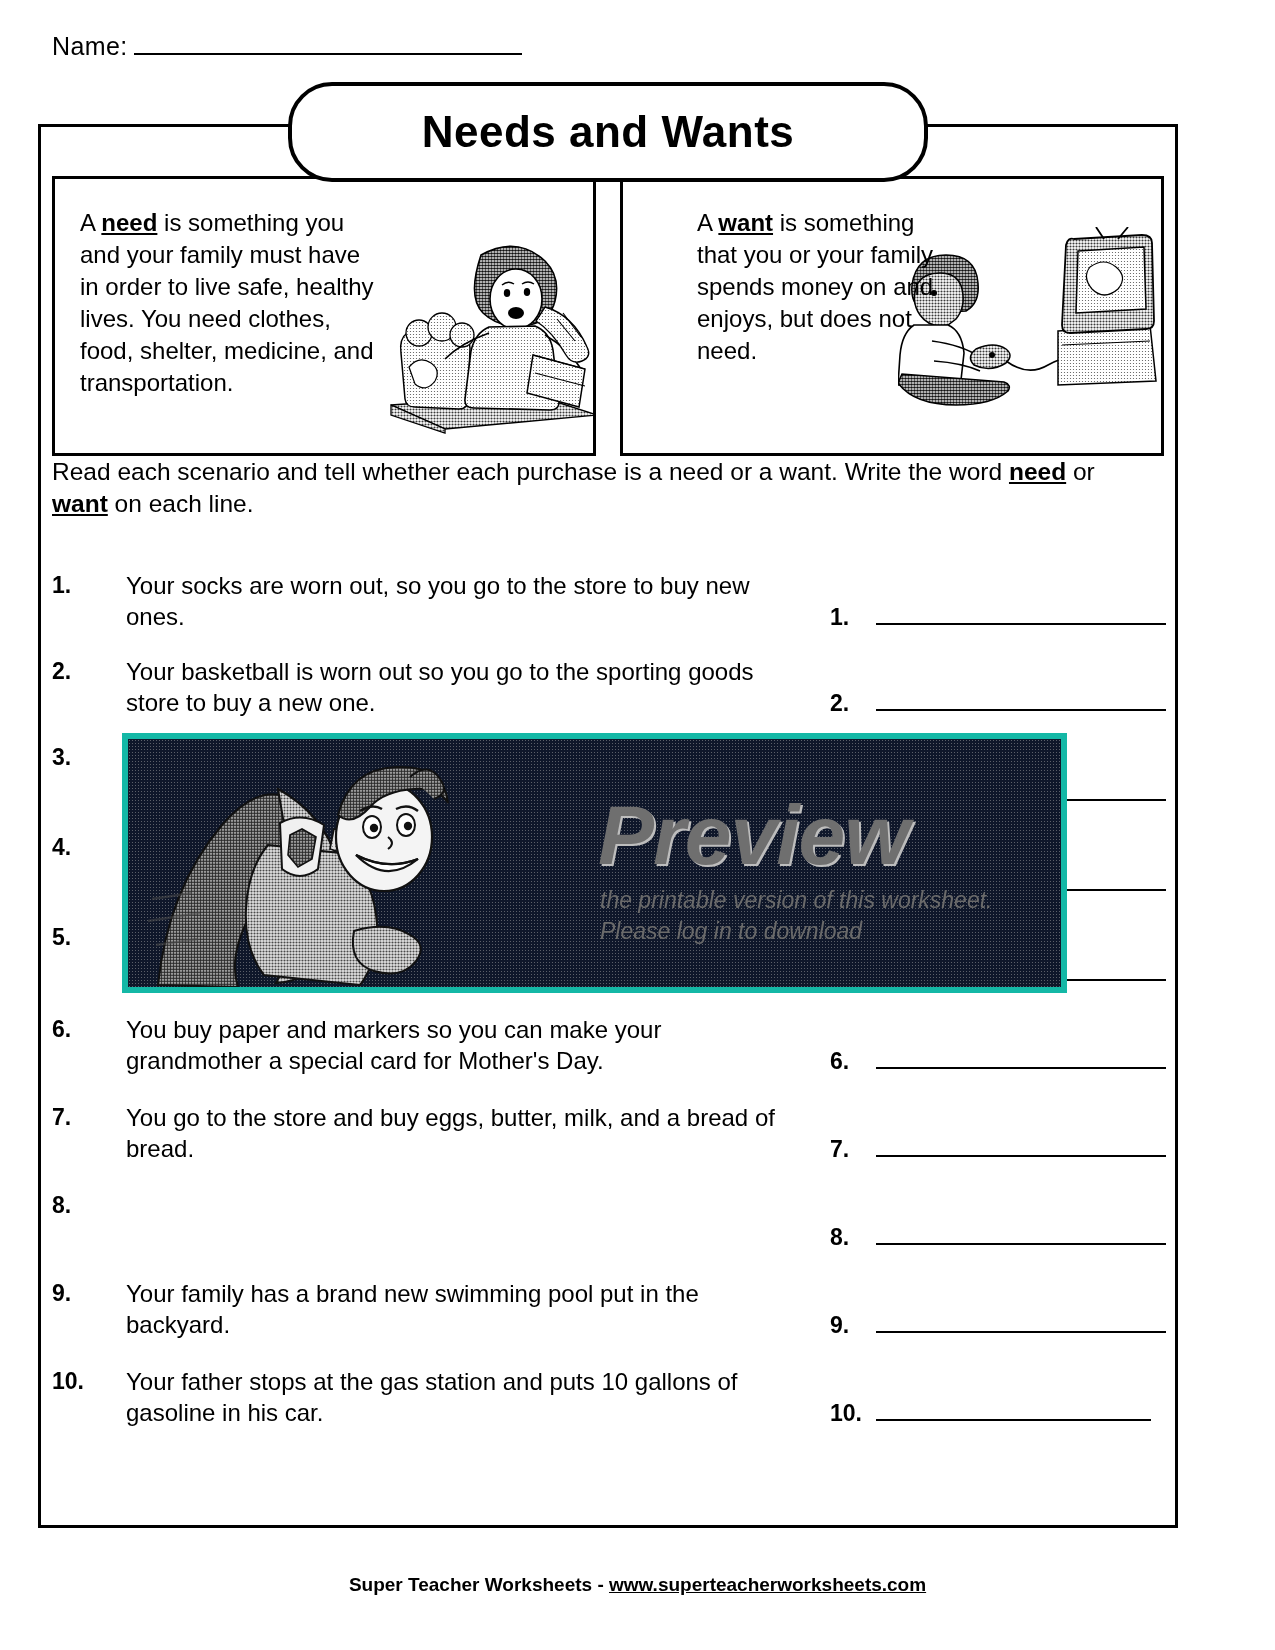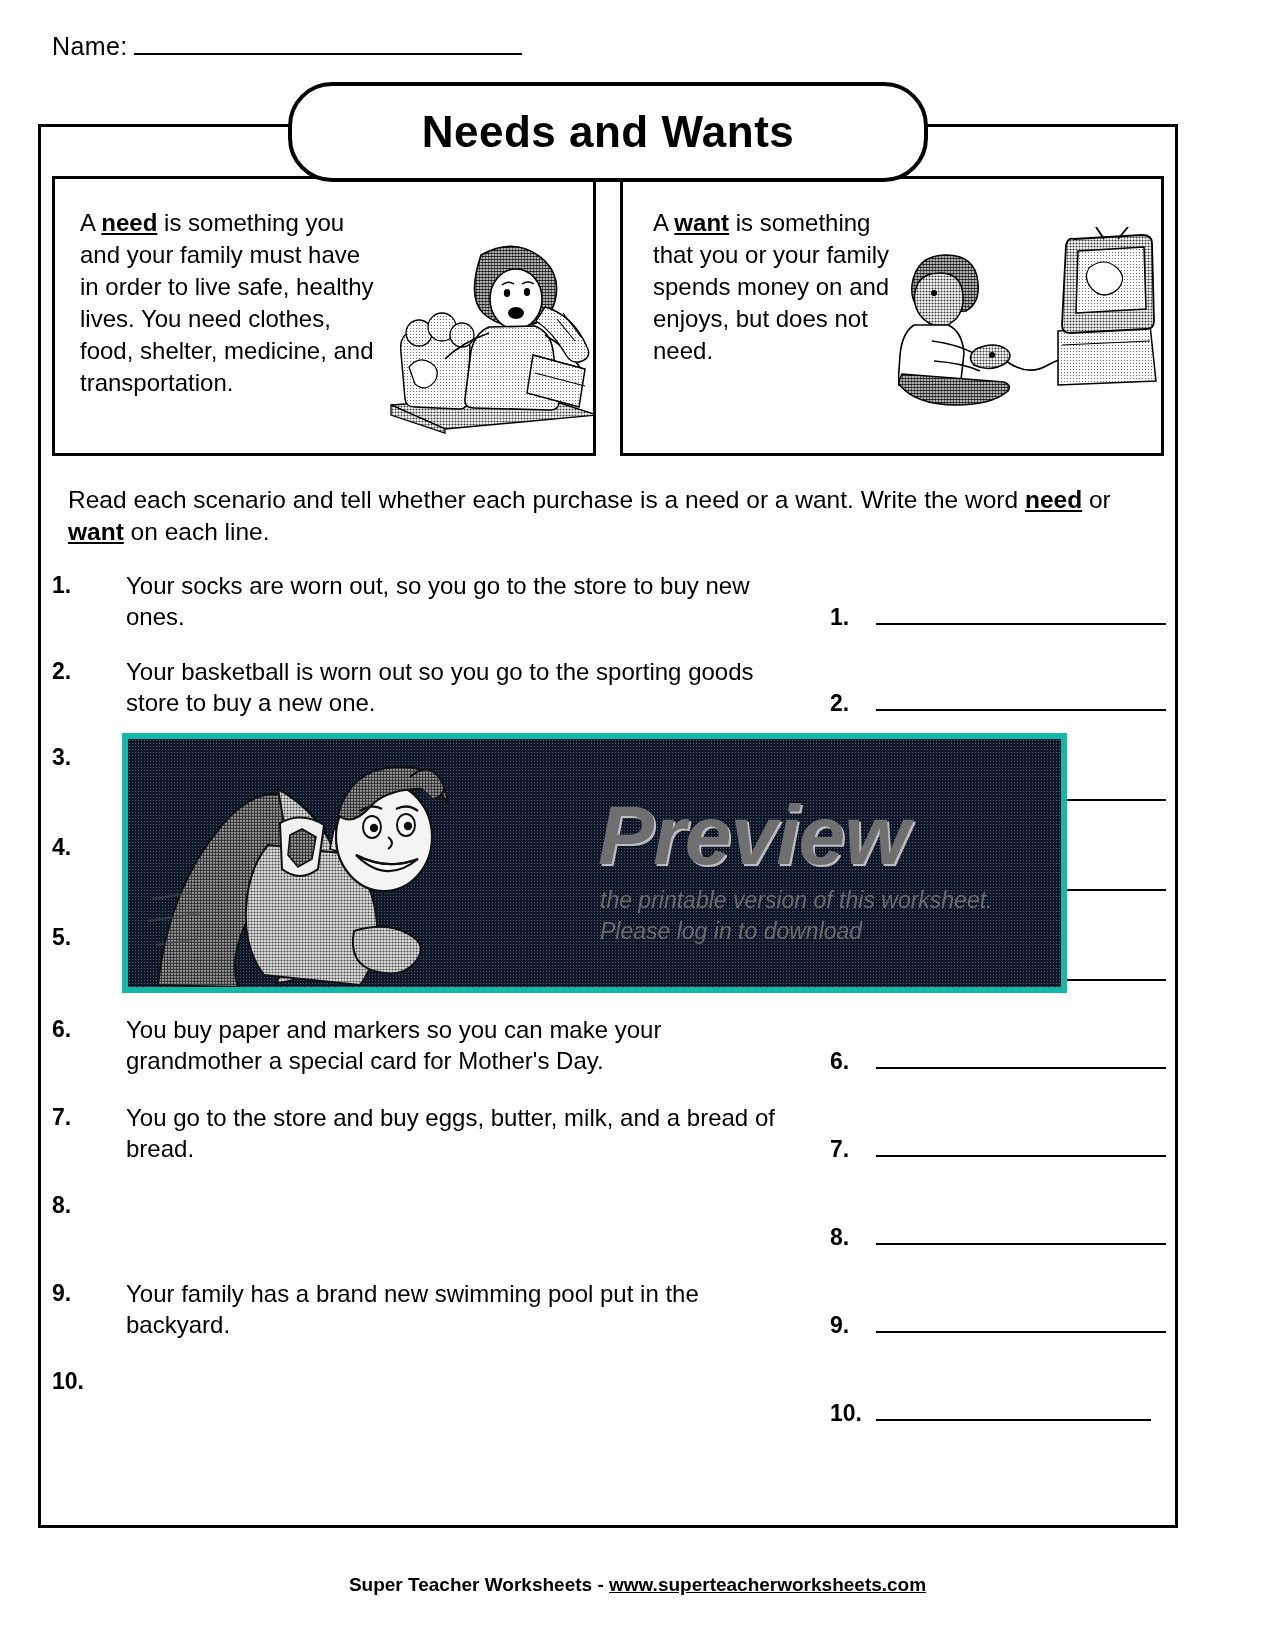--- a/index.html
+++ b/index.html
@@ -106,25 +106,24 @@
   
   .clip {
     position: absolute;
     filter: grayscale(1);
   }
 
   
   .instructions {
     position: absolute;
     left: 52px;
-    top: 484px;
+    top: 456px;
     width: 1105px;
     font-size: 24.5px;
     line-height: 1.30;
-    margin-left: 16px;
   }
   .instructions b { font-weight: bold; text-decoration: underline; }
 
   
   .q-area {
     position: absolute;
     left: 52px;
     top: 570px;
     width: 1112px;
   }
@@ -294,21 +293,21 @@
         <path d="M160 70 q28 8 42 40 q5 10 -5 14 q-10 4 -16 -6 q-14 -24 -30 -34 z" fill="url(#ht2)" stroke="#000" stroke-width="1.4"></path>
         <path d="M172 82 l18 22 M178 76 l18 24" stroke="#000" stroke-width="1.1" fill="none"></path>
 
         <path d="M148 118 l52 14 l-6 38 l-52 -14 z" fill="url(#ht2)" stroke="#000" stroke-width="1.5"></path>
         <path d="M148 118 l52 14 M150 136 l50 13" stroke="#000" stroke-width="1.1"></path>
       </svg>
     </div>
   </div>
 
   <div class="def-box right">
-    <div class="def-text" style="width:255px;">
+    <div class="def-text" style="width:255px;margin-left:44px;">
       <span>A </span><b>want</b><span> is something that you or your family spends money on and enjoys, but does not need.</span>
     </div>
 
     <div class="clip" style="left:275px; top:48px; width:265px; height:200px;">
       <svg viewBox="0 0 265 200" width="265" height="200" aria-hidden="true">
         <defs>
           <pattern id="wt1" width="3" height="3" patternUnits="userSpaceOnUse">
             <rect width="3" height="3" fill="#ffffff"></rect>
             <circle cx="1.5" cy="1.5" r="1.05" fill="#3a3a3a"></circle>
           </pattern>
@@ -432,20 +431,21 @@
     <div class="q-num">9.</div>
     <div class="q-text">Your family has a brand new swimming pool put in the backyard.</div>
     <div class="ans" style="top:34px;">
       <span class="ans-num">9.</span>
       <span class="ans-line"></span>
     </div>
   </div>
 
   <div class="q-row" style="height:88px;">
     <div class="q-num">10.</div>
+    <div class="q-text">Your father stops at the gas station and puts 10 gallons of gasoline in his car.</div>
     <div class="ans" style="top:34px;">
       <span class="ans-num">10.</span>
       <span class="ans-line" style="width:275px;"></span>
     </div>
   </div>
 </div>
 
 <div class="preview-overlay">
   <div class="dots"></div>
 

